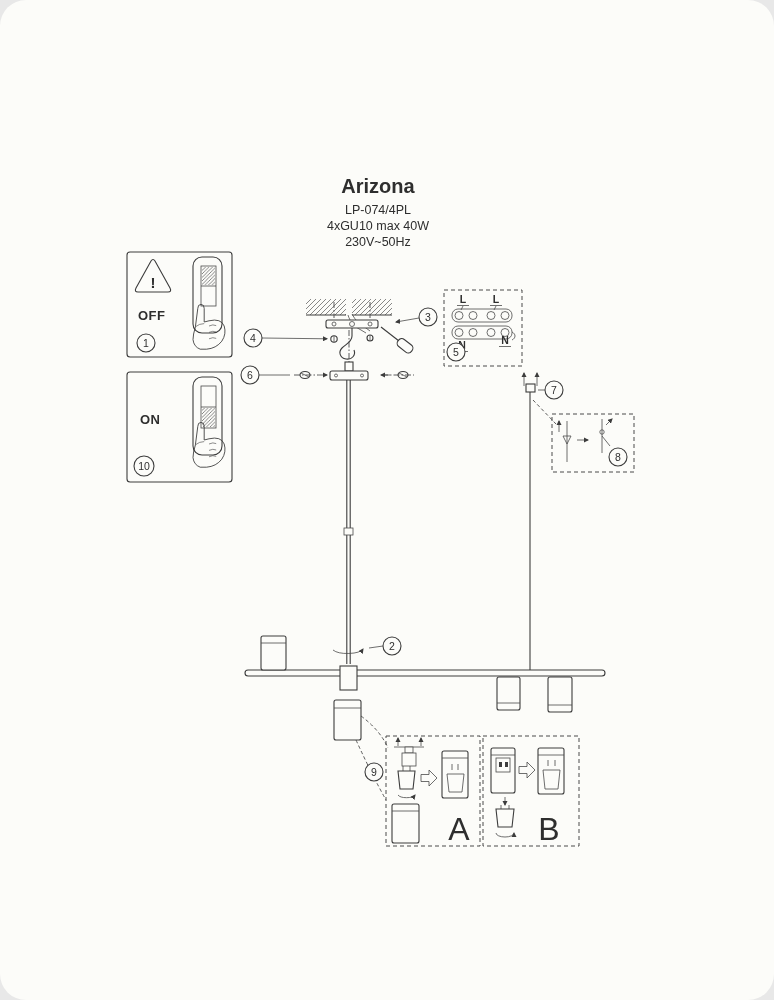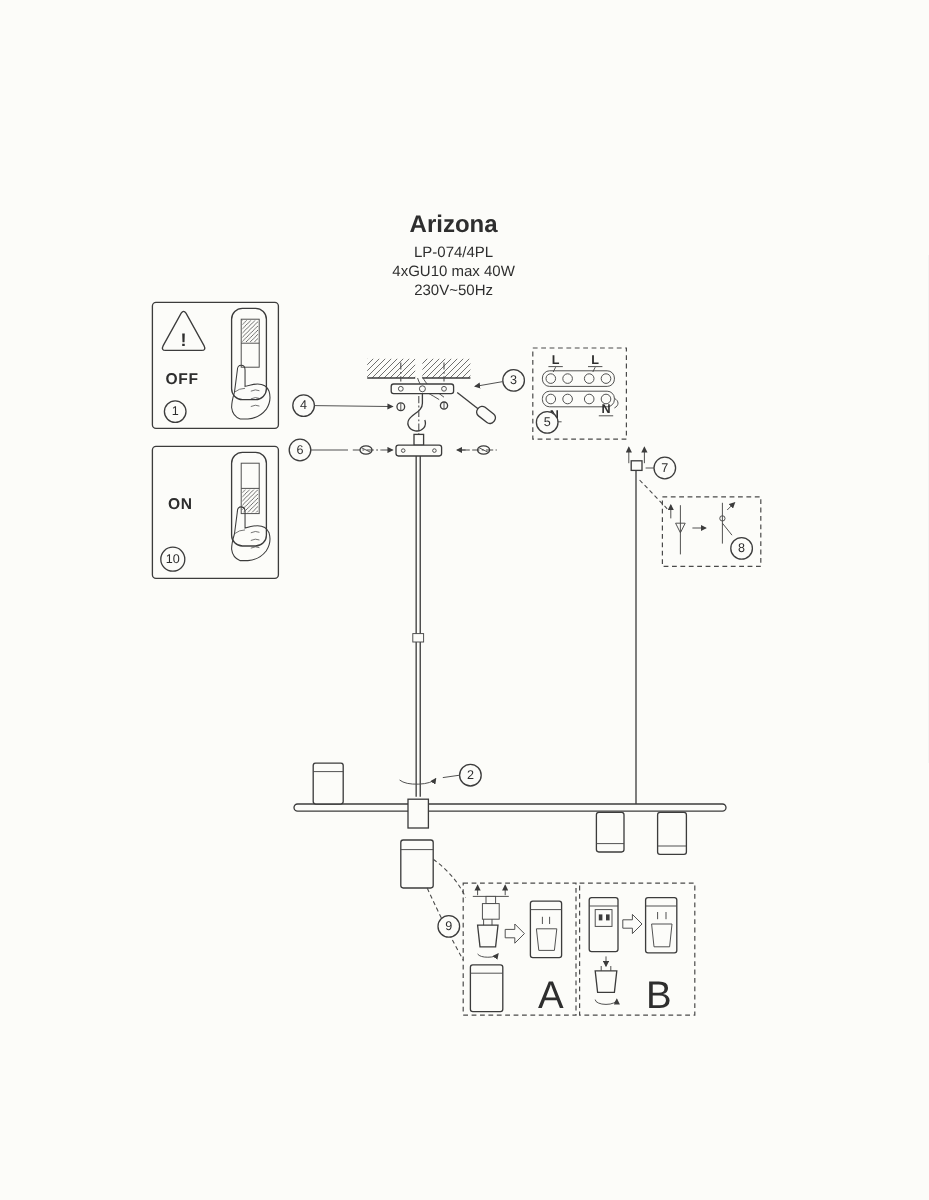--- a/index.html
+++ b/index.html
@@ -1,19 +1,20 @@
 <!DOCTYPE html>
 <html><head>
 <meta charset="utf-8">
 <style>
   html,body{margin:0;padding:0;background:#e8e8e8;}
   .page{
     position:relative;width:774px;height:1000px;margin:0 auto;
     background:#fcfcf9;font-family:"Liberation Sans",sans-serif;color:#2e2e2e;
     overflow:hidden;
+    border-radius:26px;
   }
   svg{display:block}
   text{fill:#2e2e2e}
   .t-title{font-size:20px;font-weight:bold;}
   .t-sub{font-size:12.5px;}
   .t-onoff{font-size:13px;font-weight:bold;letter-spacing:.5px;}
   .t-badge{font-size:10.5px;}
   .t-wire{font-size:10.5px;font-weight:600;}
   .t-warn{font-size:15px;font-weight:bold;}
   .t-variant{font-size:32px;}

